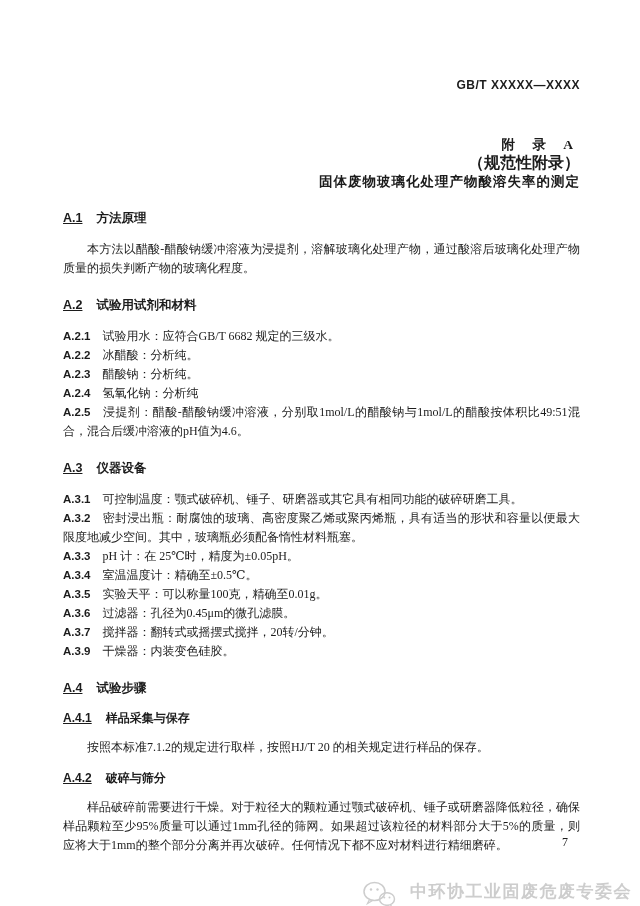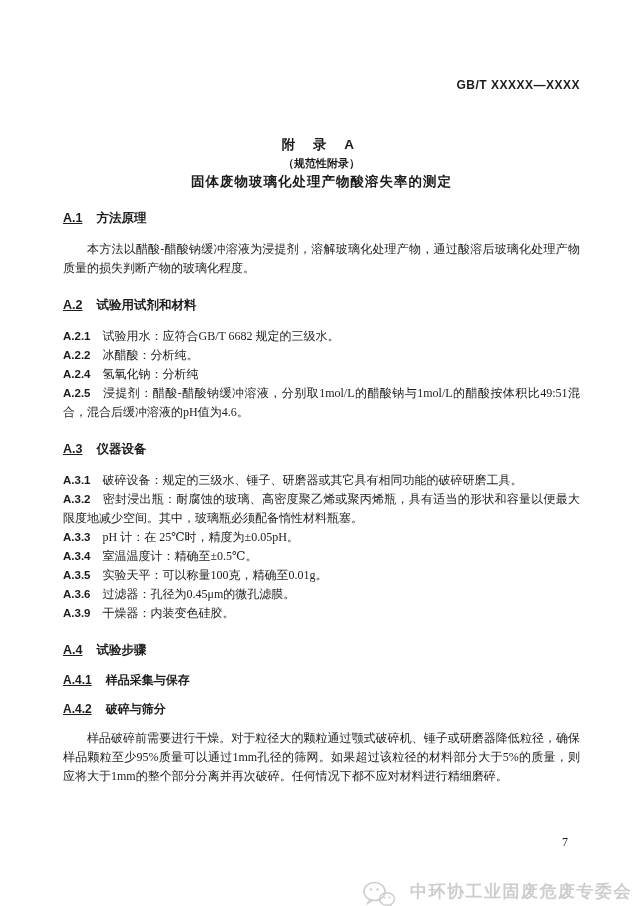--- a/index.html
+++ b/index.html
@@ -5,24 +5,24 @@
   html,body { margin:0; padding:0; }
   body {
     width:640px; height:906px; background:#ffffff;
     font-family:"Liberation Serif","DejaVu Serif",serif;
     color:#1c1c1c; position:relative; overflow:hidden;
   }
   .page { position:relative; width:640px; height:906px; box-sizing:border-box; padding:0 60px 0 63px; }
   .doc-header { padding-top:78px; text-align:right;
     font-family:"Liberation Sans","DejaVu Sans",sans-serif; font-weight:bold;
     font-size:12px; letter-spacing:0.5px; }
-  .title-block { margin-top:44px; text-align:center;
-    font-family:Liberation Sans, sans-serif; font-weight:bold; }
+  .title-block { margin-top:44px; text-align:right;
+    font-family:Liberation Serif, serif; font-weight:bold; }
   .title-appendix { font-size:13.5px; line-height:18px; letter-spacing:7px; }
-  .title-type { font-size:11px; line-height:18px; }
+  .title-type { font-size:16px; line-height:18px; }
   .title-name { font-size:13.5px; line-height:19px; letter-spacing:1px; }
   .h2 { font-family:"Liberation Sans","DejaVu Sans",sans-serif; font-weight:bold;
     font-size:12.5px; line-height:16px; margin:19px 0 14px; }
   .h3 { font-family:"Liberation Sans","DejaVu Sans",sans-serif; font-weight:bold;
     font-size:12px; line-height:16px; margin:13px 0 12px; }
   .h2 .num, .h3 .num { margin-right:14px;text-decoration:underline; }
   .para { font-size:12px; line-height:19px; text-indent:2em; text-align:justify; margin:12px 0; }
   .items { margin-top:4px; }
   .item { font-size:12px; line-height:19px; text-align:justify; margin:0; }
   .item .num {
@@ -53,44 +53,47 @@
     <span class="num">A.1</span><span>方法原理</span>
   </div>
   <p class="para">本方法以醋酸-醋酸钠缓冲溶液为浸提剂，溶解玻璃化处理产物，通过酸溶后玻璃化处理产物质量的损失判断产物的玻璃化程度。</p>
 
   <div class="h2">
     <span class="num">A.2</span><span>试验用试剂和材料</span>
   </div>
   <div class="items">
     <p class="item"><span class="num">A.2.1</span><span>试验用水：应符合GB/T 6682 规定的三级水。</span></p>
     <p class="item"><span class="num">A.2.2</span><span>冰醋酸：分析纯。</span></p>
+    <p class="item"><span class="num">A.2.3</span><span>醋酸钠：分析纯。</span></p>
     <p class="item"><span class="num">A.2.4</span><span>氢氧化钠：分析纯</span></p>
     <p class="item"><span class="num">A.2.5</span><span>浸提剂：醋酸-醋酸钠缓冲溶液，分别取1mol/L的醋酸钠与1mol/L的醋酸按体积比49:51混合，混合后缓冲溶液的pH值为4.6。</span></p>
   </div>
 
   <div class="h2">
     <span class="num">A.3</span><span>仪器设备</span>
   </div>
   <div class="items">
-    <p class="item"><span class="num">A.3.1</span><span>破碎设备：规定的三级水、锤子、研磨器或其它具有相同功能的破碎研磨工具。</span></p>
+    <p class="item"><span class="num">A.3.1</span><span>可控制温度：颚式破碎机、锤子、研磨器或其它具有相同功能的破碎研磨工具。</span></p>
     <p class="item"><span class="num">A.3.2</span><span>密封浸出瓶：耐腐蚀的玻璃、高密度聚乙烯或聚丙烯瓶，具有适当的形状和容量以便最大限度地减少空间。其中，玻璃瓶必须配备惰性材料瓶塞。</span></p>
     <p class="item"><span class="num">A.3.3</span><span>pH 计：在 25℃时，精度为±0.05pH。</span></p>
     <p class="item"><span class="num">A.3.4</span><span>室温温度计：精确至±0.5℃。</span></p>
     <p class="item"><span class="num">A.3.5</span><span>实验天平：可以称量100克，精确至0.01g。</span></p>
     <p class="item"><span class="num">A.3.6</span><span>过滤器：孔径为0.45μm的微孔滤膜。</span></p>
+    <p class="item"><span class="num">A.3.7</span><span>搅拌器：翻转式或摇摆式搅拌，20转/分钟。</span></p>
     <p class="item"><span class="num">A.3.9</span><span>干燥器：内装变色硅胶。</span></p>
   </div>
 
   <div class="h2">
     <span class="num">A.4</span><span>试验步骤</span>
   </div>
 
   <div class="h3">
     <span class="num">A.4.1</span><span>样品采集与保存</span>
   </div>
+  <p class="para">按照本标准7.1.2的规定进行取样，按照HJ/T 20 的相关规定进行样品的保存。</p>
 
   <div class="h3">
     <span class="num">A.4.2</span><span>破碎与筛分</span>
   </div>
   <p class="para">样品破碎前需要进行干燥。对于粒径大的颗粒通过颚式破碎机、锤子或研磨器降低粒径，确保样品颗粒至少95%质量可以通过1mm孔径的筛网。如果超过该粒径的材料部分大于5%的质量，则应将大于1mm的整个部分分离并再次破碎。任何情况下都不应对材料进行精细磨碎。</p>
 
   <div class="page-number">7</div>
 
   <div class="watermark">
     <span>

